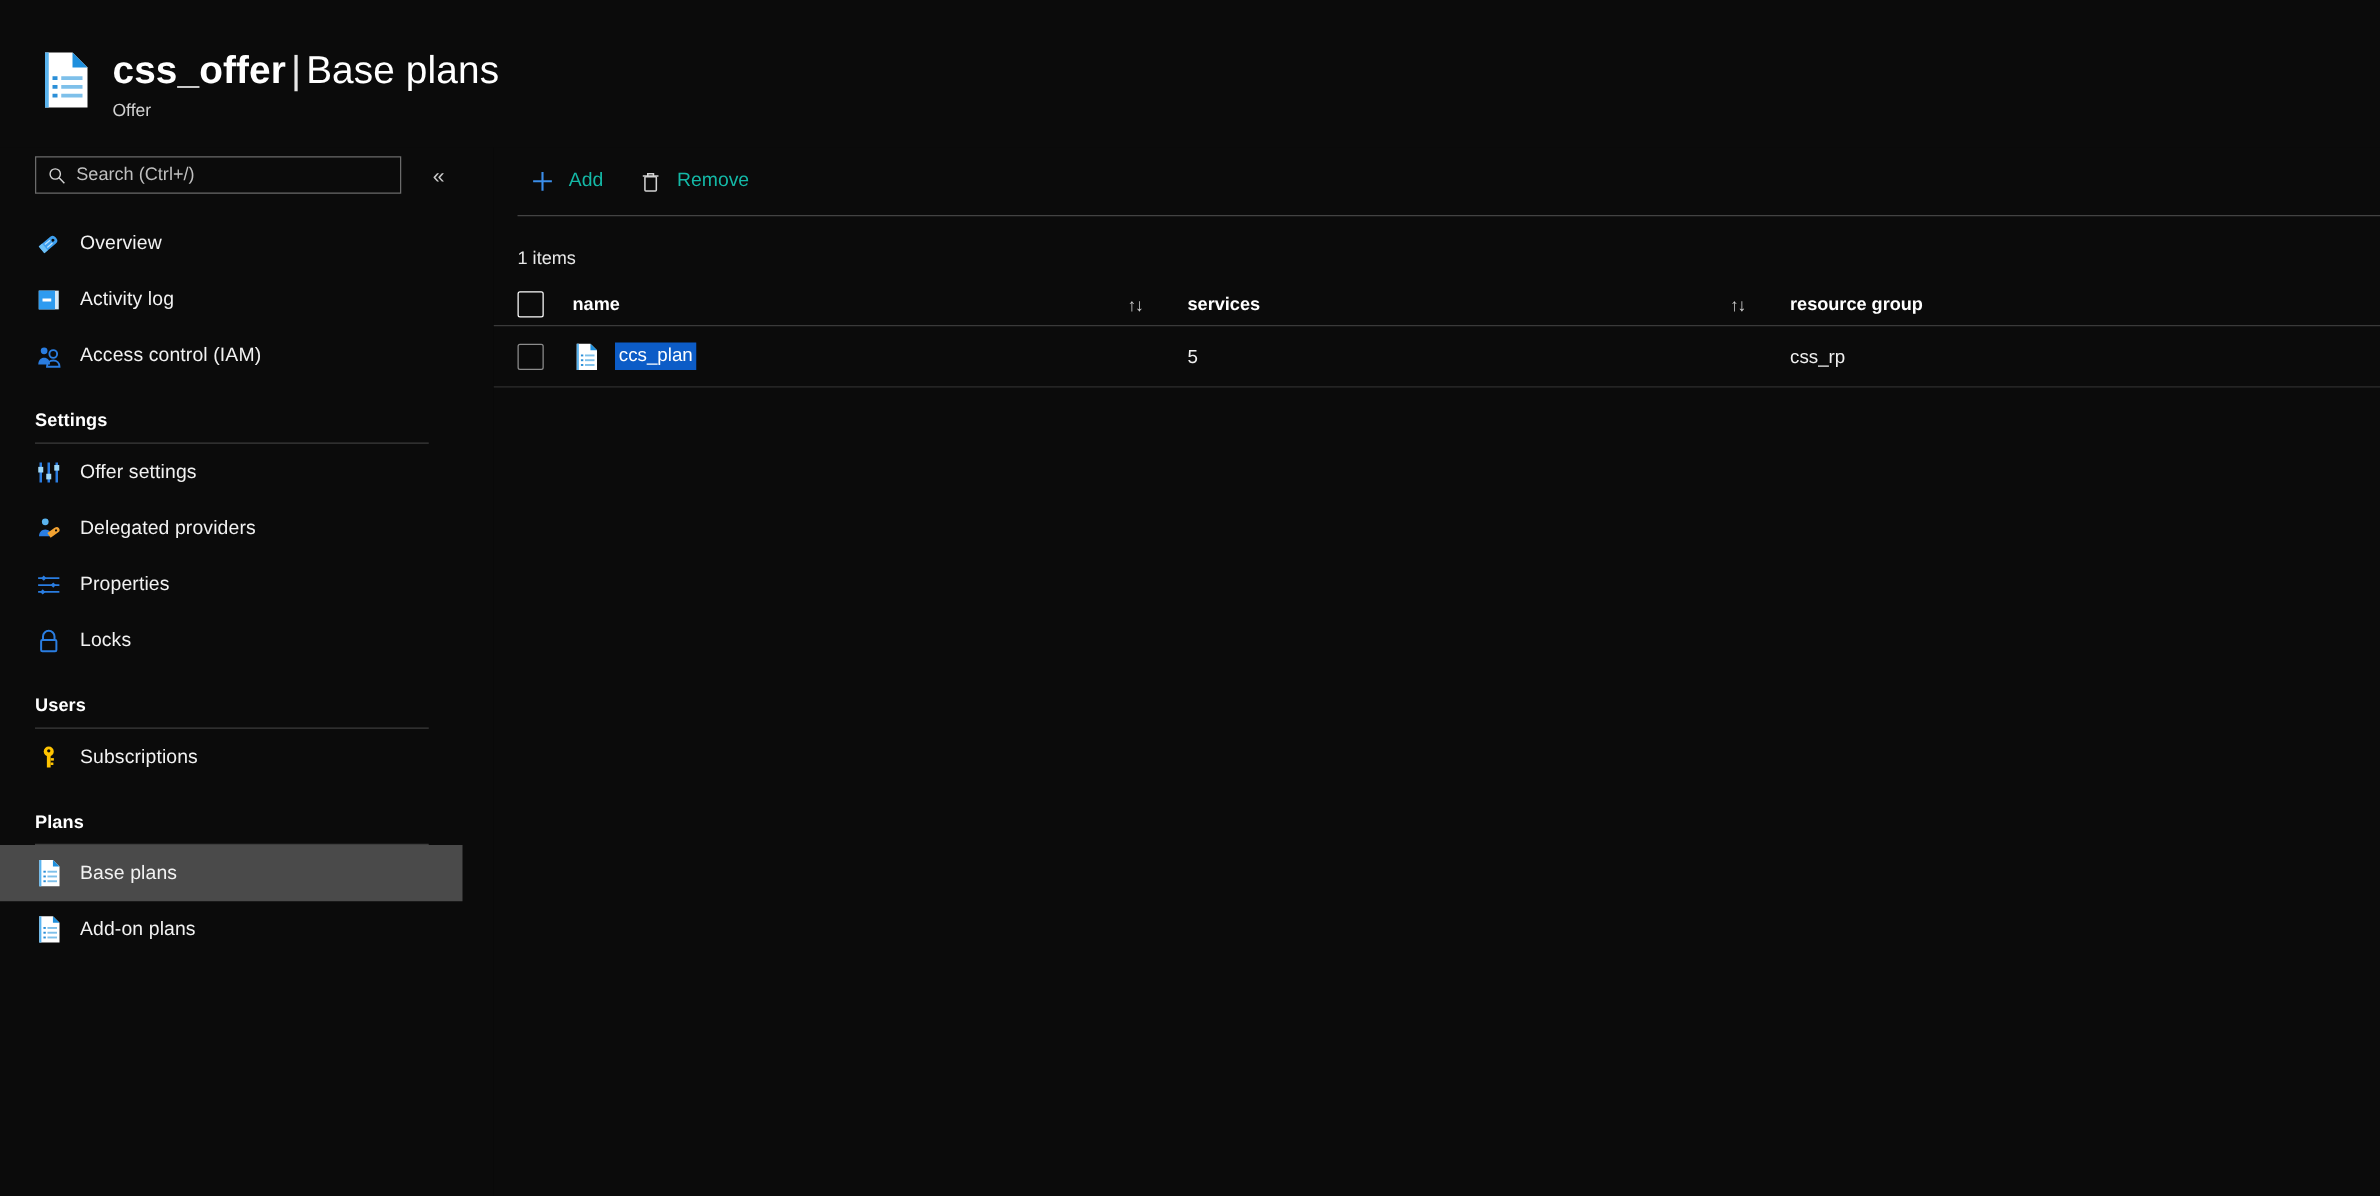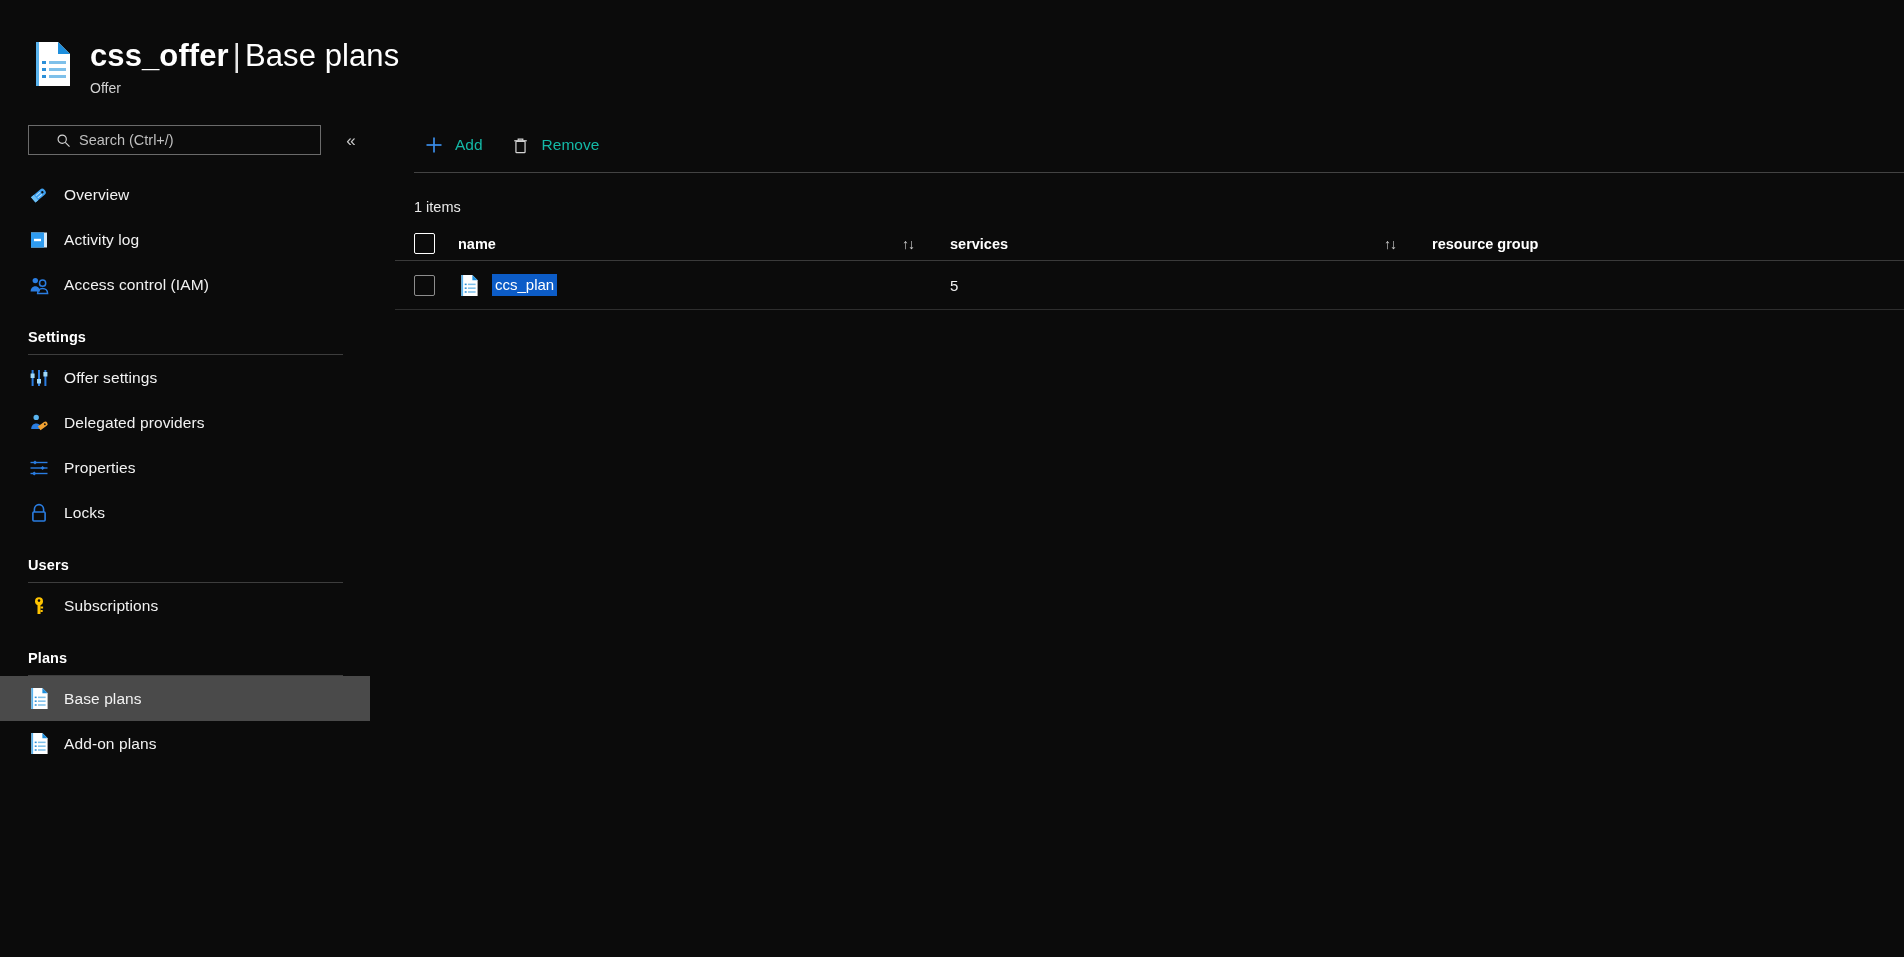--- a/index.html
+++ b/index.html
@@ -78,21 +78,21 @@
     height: 44px;
   }
   .search-box {
     position: relative;
     width: 293px;
     height: 30px;
     border: 1px solid #6b6b6b;
     background: #0b0b0b;
     display: flex;
     align-items: center;
-    padding-left: 27px;
+    padding-left: 9px;
   }
   .search-box .search-glyph {
     width: 15px; height: 15px;
     flex: 0 0 15px;
     margin-right: 8px;
     opacity: .95;
   }
   .search-box input {
     flex: 1 1 auto;
     background: transparent;
@@ -571,18 +571,21 @@
                 <rect x="9.4" y="14" width="8" height="1.6"></rect>
                 <rect x="9.4" y="18" width="8" height="1.6"></rect>
               </g>
             </svg>
           </span>
           <span class="cell-name-text">ccs_plan</span>
         </div>
         <div class="col-services">
           <span class="cell-text">5</span>
         </div>
+        <div class="col-rg">
+          <span class="cell-text">css_rp</span>
+        </div>
       </div>
 
     </div>
   </div>
 
 </div>
 
 </body></html>

